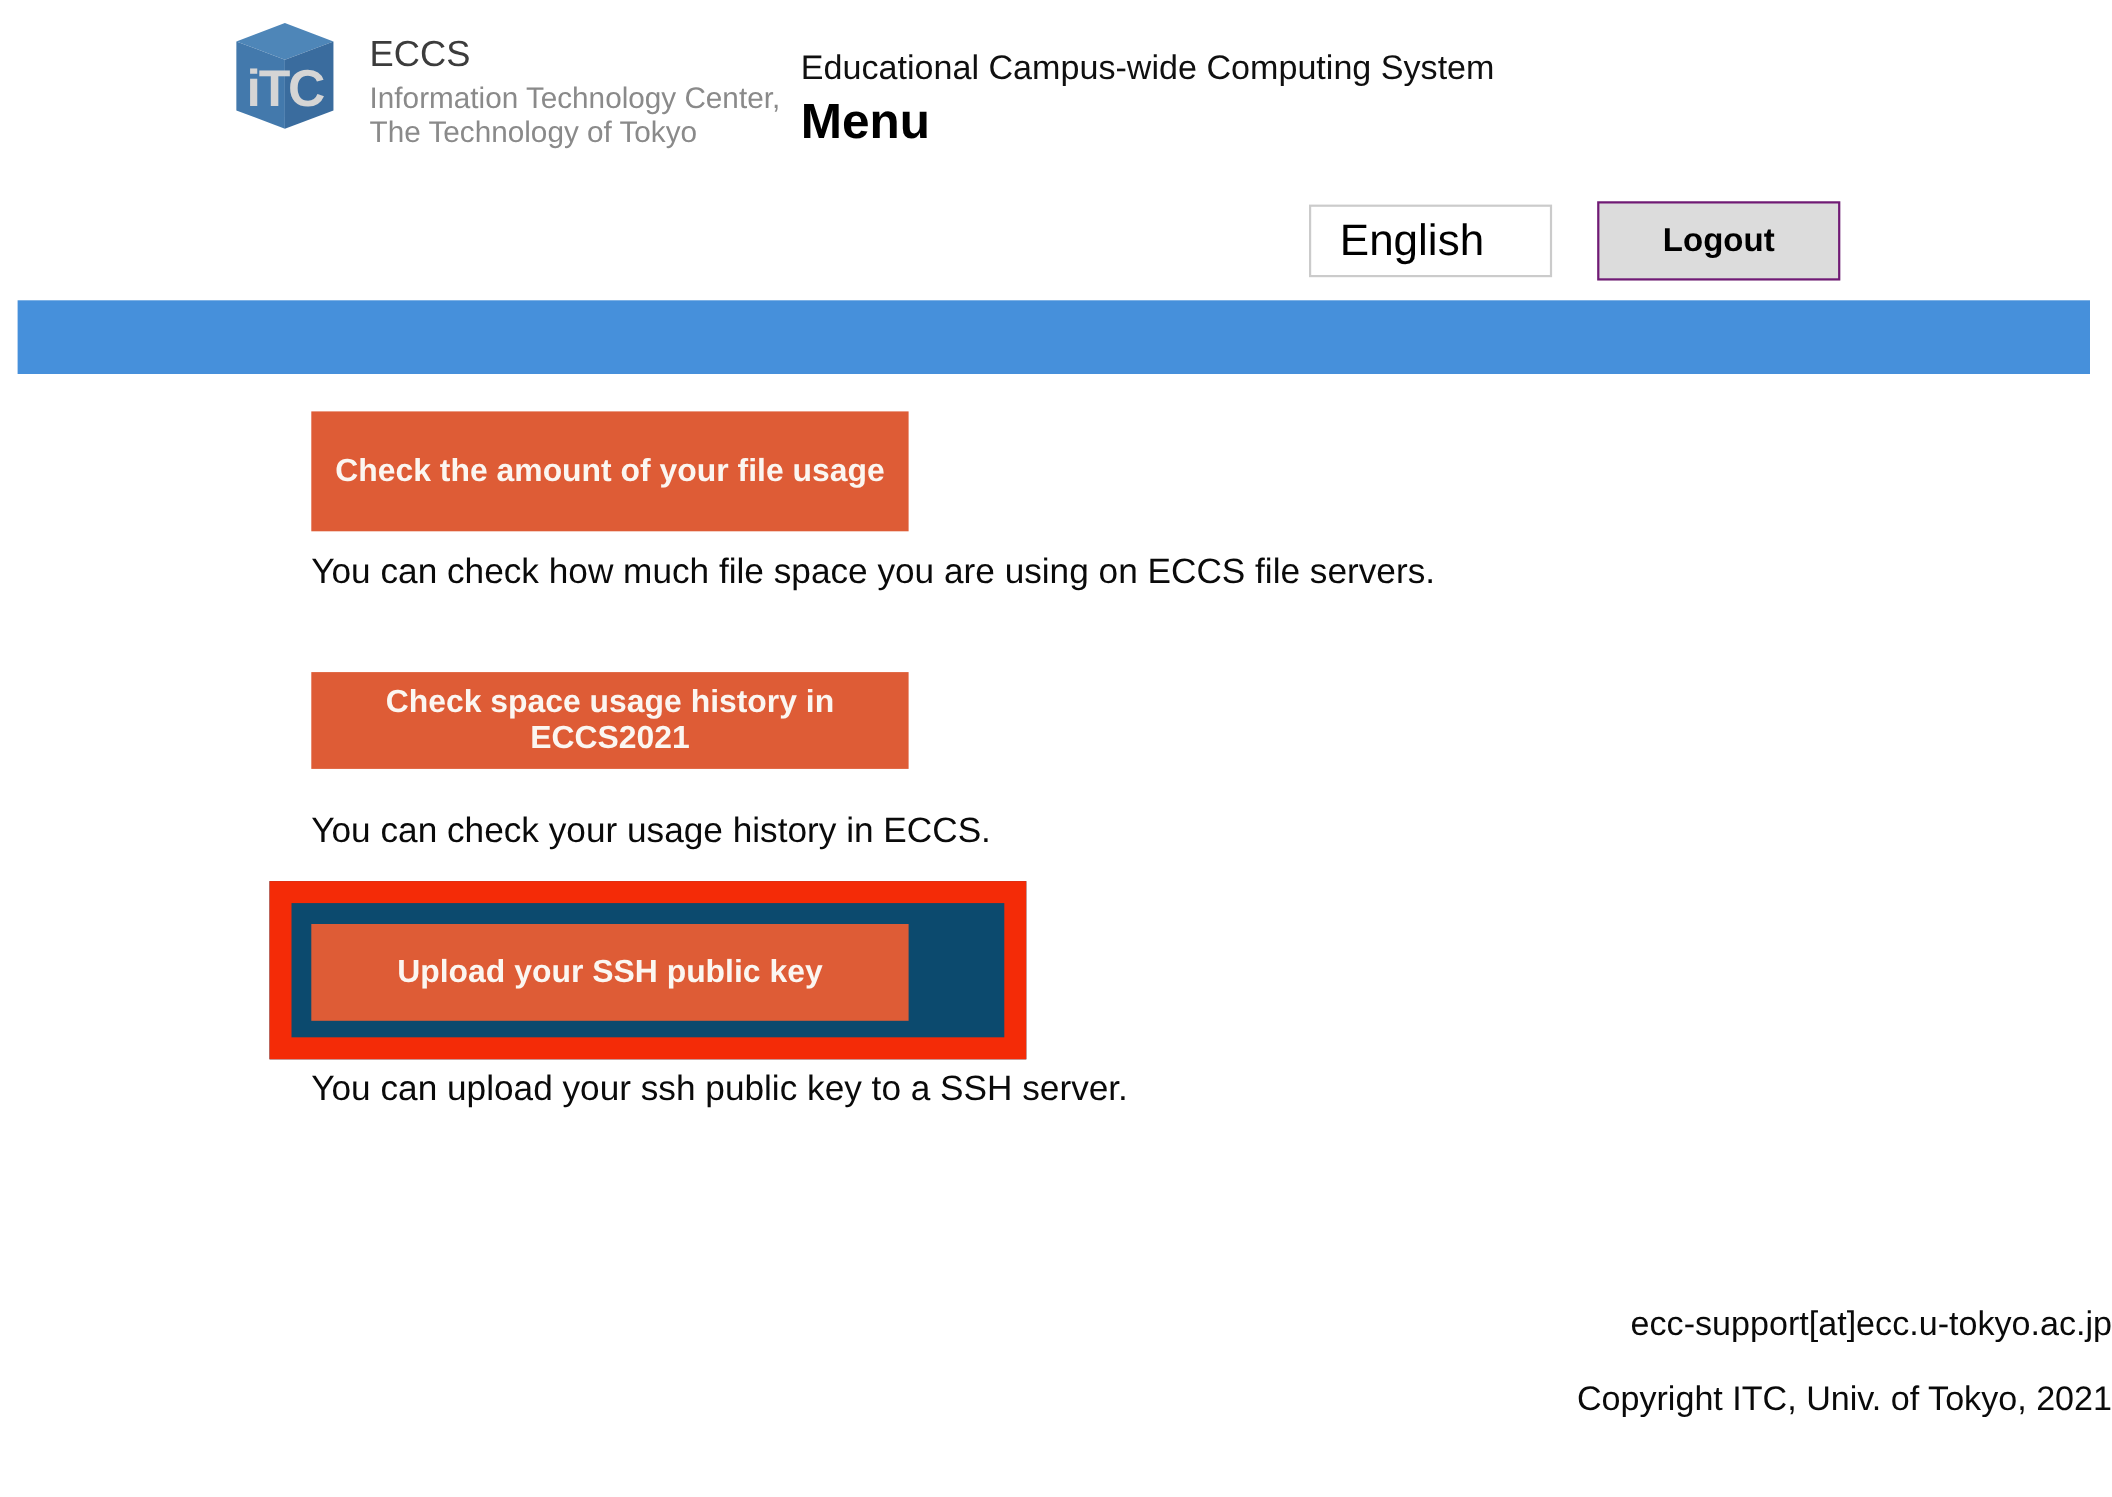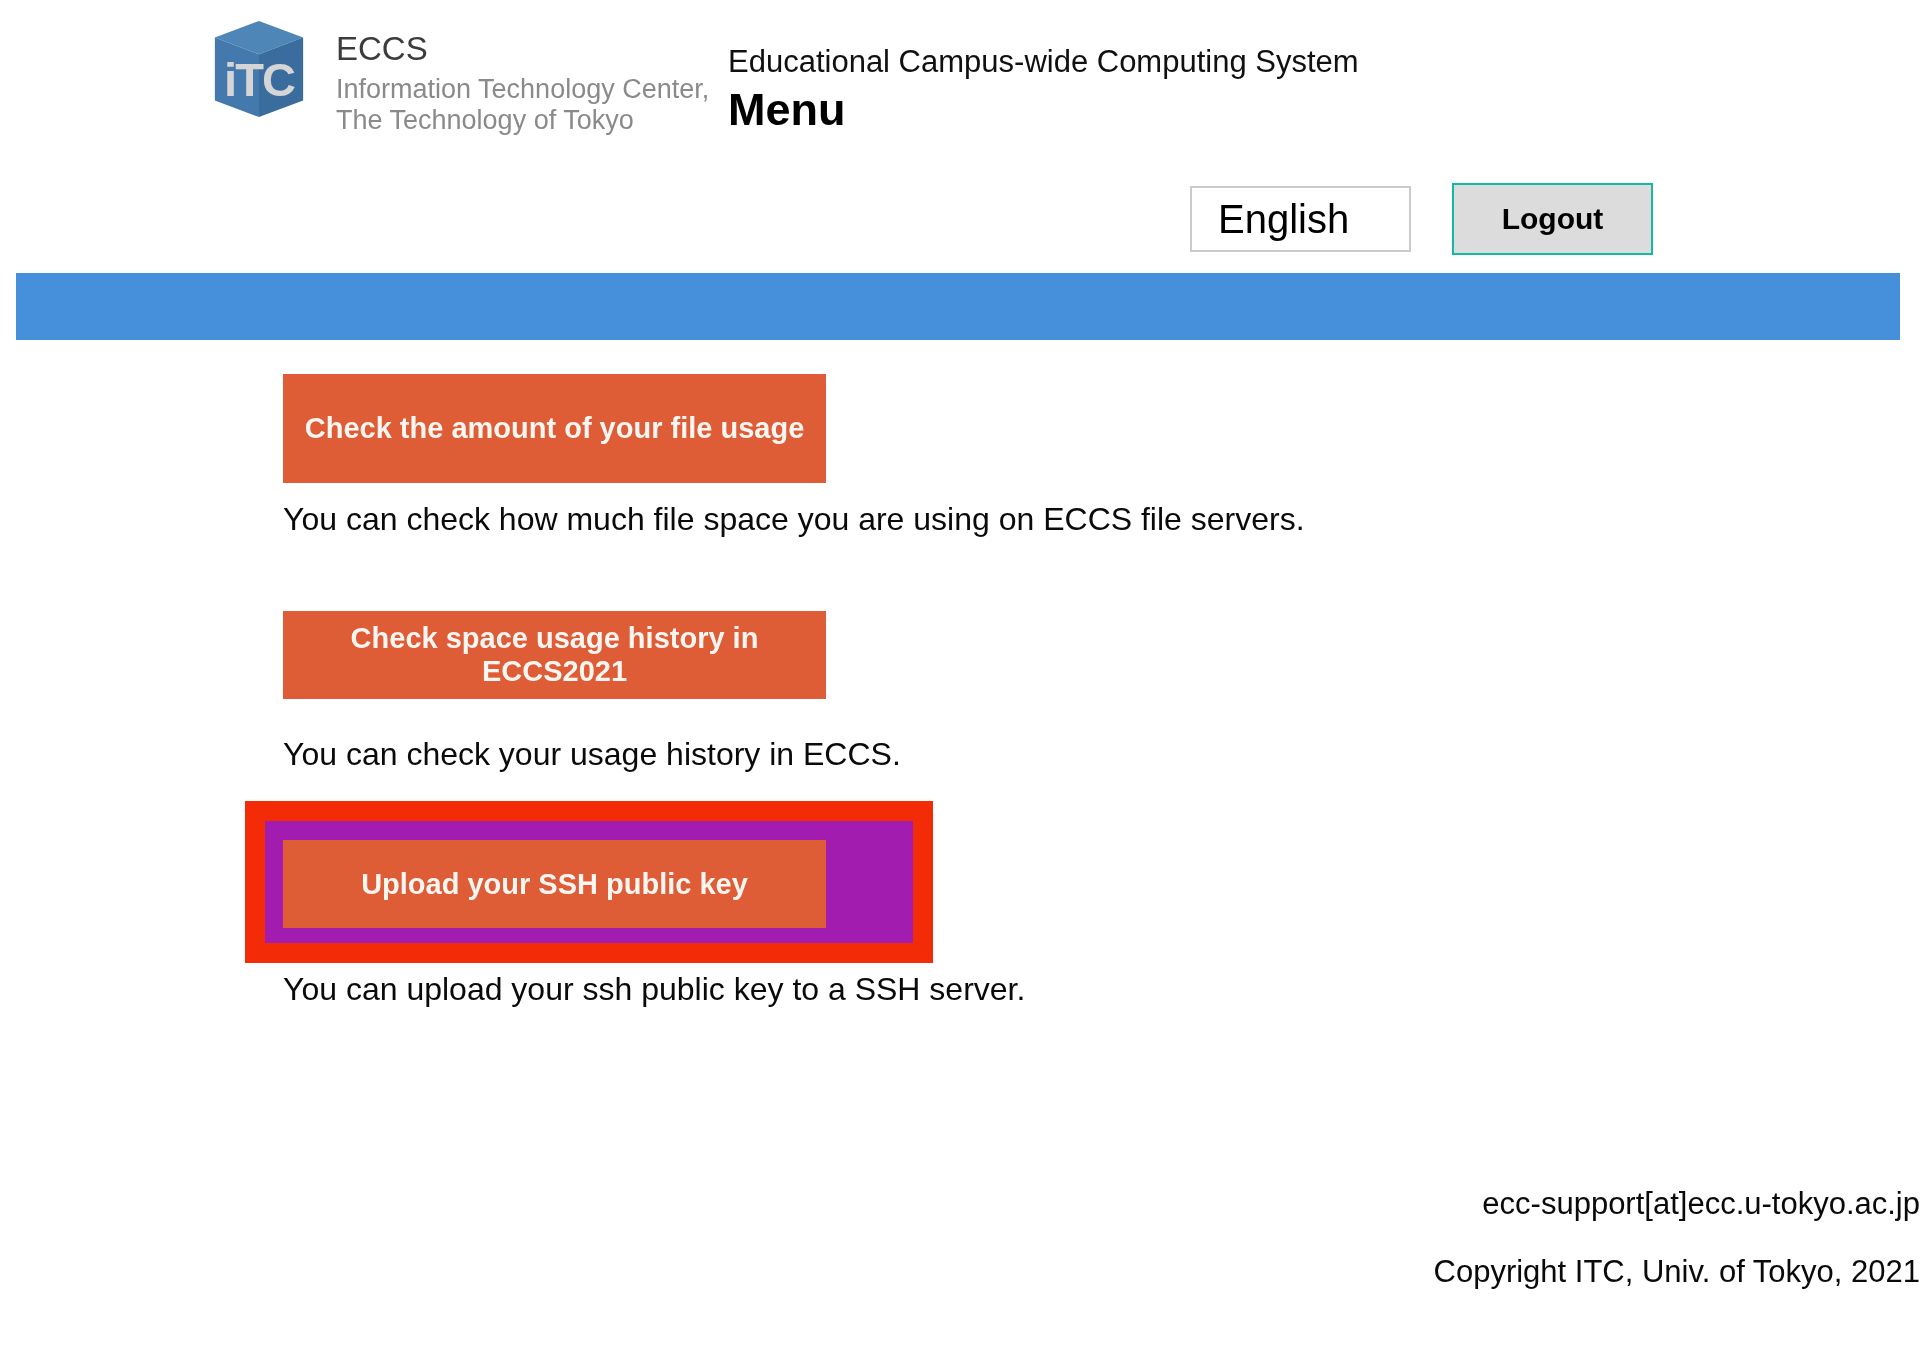--- a/index.html
+++ b/index.html
@@ -64,24 +64,24 @@
     display: flex;
     align-items: center;
     padding-left: 26px;
     font-size: 40px;
     color: #000;
     cursor: pointer;
   }
   .logout-button {
     position: absolute;
     left: 1452px; top: 183px;
-    width: 201px; height: 72px;
+    width: 221px; height: 72px;
     box-sizing: border-box;
     background: var(--logout-bg, #DCDCDC);
-    border: 2px solid #14b8a6;
+    border: 2px solid #701a75;
     font-family: "Liberation Sans", sans-serif;
     font-size: 30px;
     font-weight: bold;
     color: #000;
     cursor: pointer;
   }
 
   
   .blue-bar {
     position: absolute;
@@ -117,21 +117,21 @@
   .desc-1 { top: 501px; }
   .desc-2 { top: 736px; }
   .desc-3 { top: 971px; }
 
   .highlight-frame {
     position: absolute;
     left: 245px; top: 801px;
     width: 688px; height: 162px;
     box-sizing: border-box;
     border: 20px solid var(--highlight-red, #F42B07);
-    background: #a21caf;
+    background: #0c4a6e;
     padding-left: 26px;
   }
   .highlight-frame .menu-button {
     position: absolute;
     left: 18px; top: 19px;
     height: 88px;
   }
 
   
   .footer-line {

